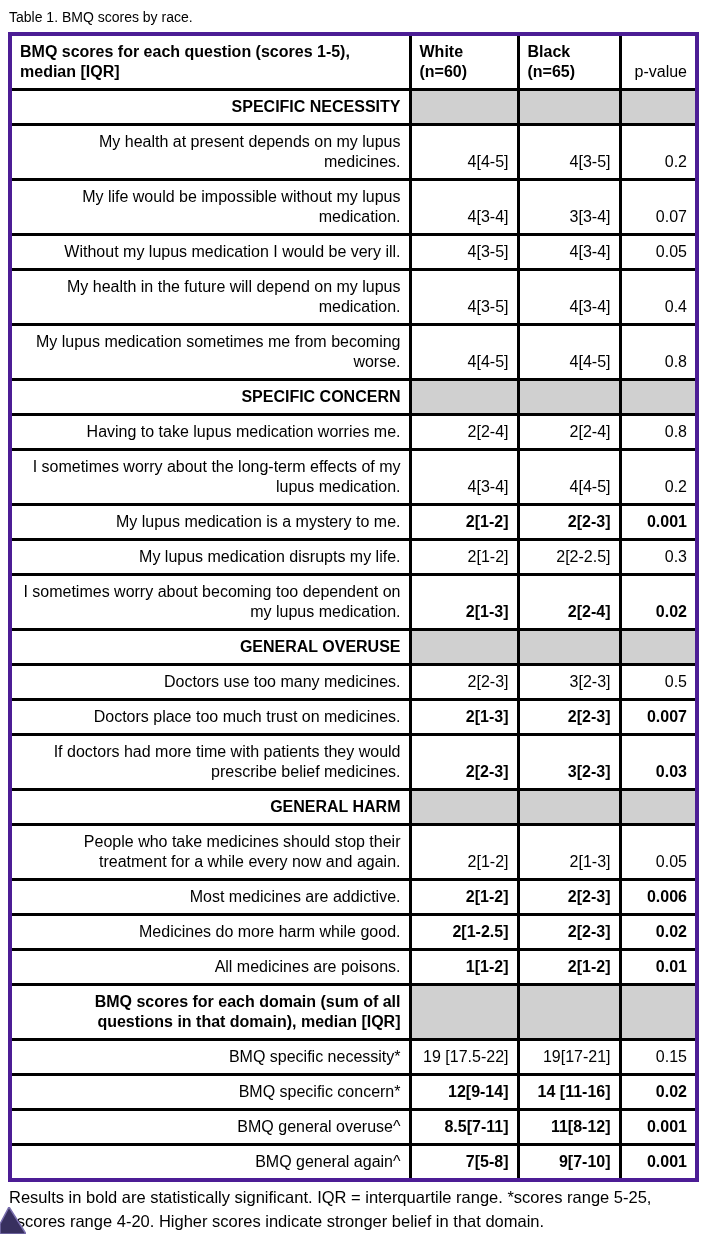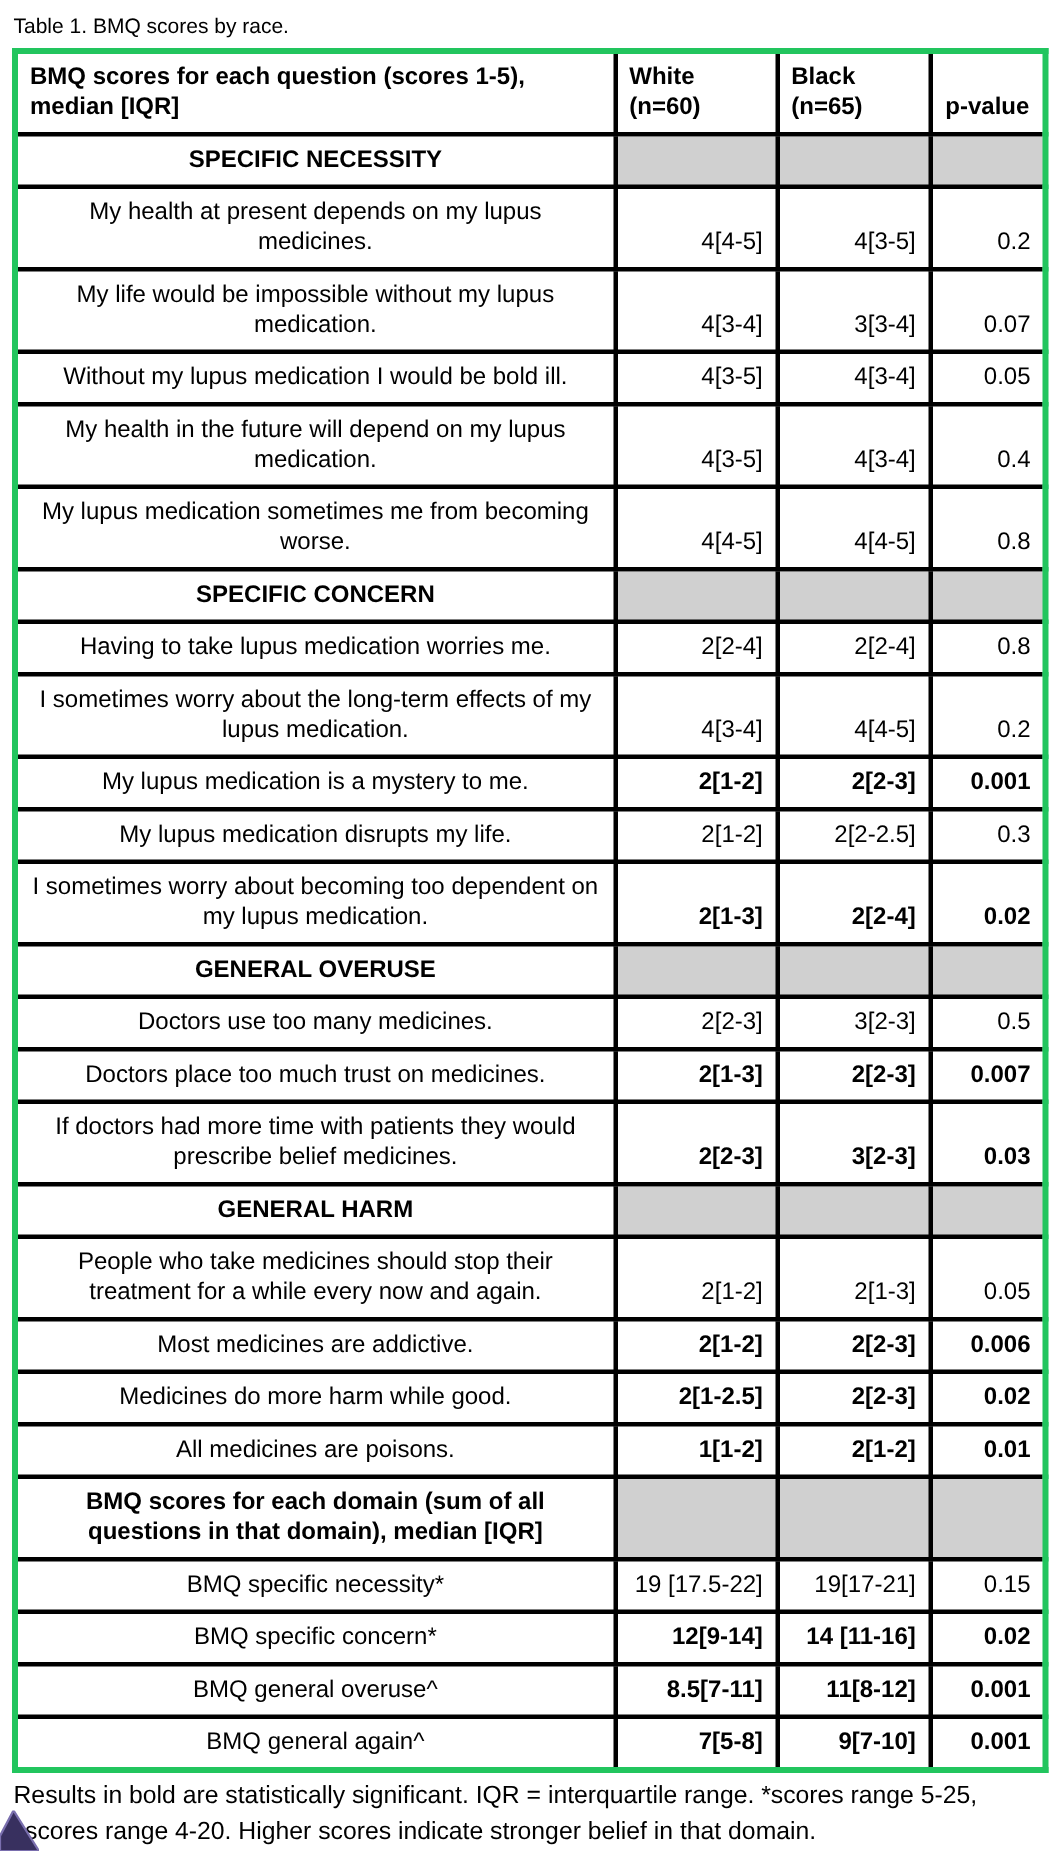--- a/index.html
+++ b/index.html
@@ -19,21 +19,21 @@
     padding: 6px 11px 0 8px;
   }
   .caption {
     font-size: 14px;
     line-height: 22px;
     margin: 0 0 4px 1px;
   }
   table.bmq {
     border-collapse: collapse;
     width: 687px;
-    border: 4px solid #22c55e;
+    border: 4px solid #4c1d95;
     table-layout: fixed;
   }
   table.bmq th, table.bmq td {
     border: 3px solid #000;
     font-size: 16px;
     line-height: 20px;
     padding: 6px 8px;
     overflow: hidden;
   }
   th.qhead {
@@ -42,26 +42,26 @@
     font-weight: bold;
   }
   th.chead {
     text-align: left;
     vertical-align: top;
     font-weight: bold;
     white-space: pre-line;
     margin-left: 36px;
   }
   th.phead {
-    text-align: center;
+    text-align: right;
     vertical-align: bottom;
-    font-weight: bold;
+    font-weight: normal;
   }
   td.qcell {
-    text-align: center;
+    text-align: right;
     vertical-align: bottom;
   }
   td.seclabel {
     font-weight: bold;
     font-size: 16.5px;
     vertical-align: middle;
     padding-top: 5px;
     padding-bottom: 5px;
   }
   td.num {
@@ -125,21 +125,21 @@
           <td class="num">4[3-5]</td>
           <td class="num">0.2</td>
         </tr>
         <tr>
           <td class="qcell">My life would be impossible without my lupus medication.</td>
           <td class="num">4[3-4]</td>
           <td class="num">3[3-4]</td>
           <td class="num">0.07</td>
         </tr>
         <tr>
-          <td class="qcell">Without my lupus medication I would be bold ill.</td>
+          <td class="qcell">Without my lupus medication I would be very ill.</td>
           <td class="num">4[3-5]</td>
           <td class="num">4[3-4]</td>
           <td class="num">0.05</td>
         </tr>
         <tr>
           <td class="qcell">My health in the future will depend on my lupus medication.</td>
           <td class="num">4[3-5]</td>
           <td class="num">4[3-4]</td>
           <td class="num">0.4</td>
         </tr>

